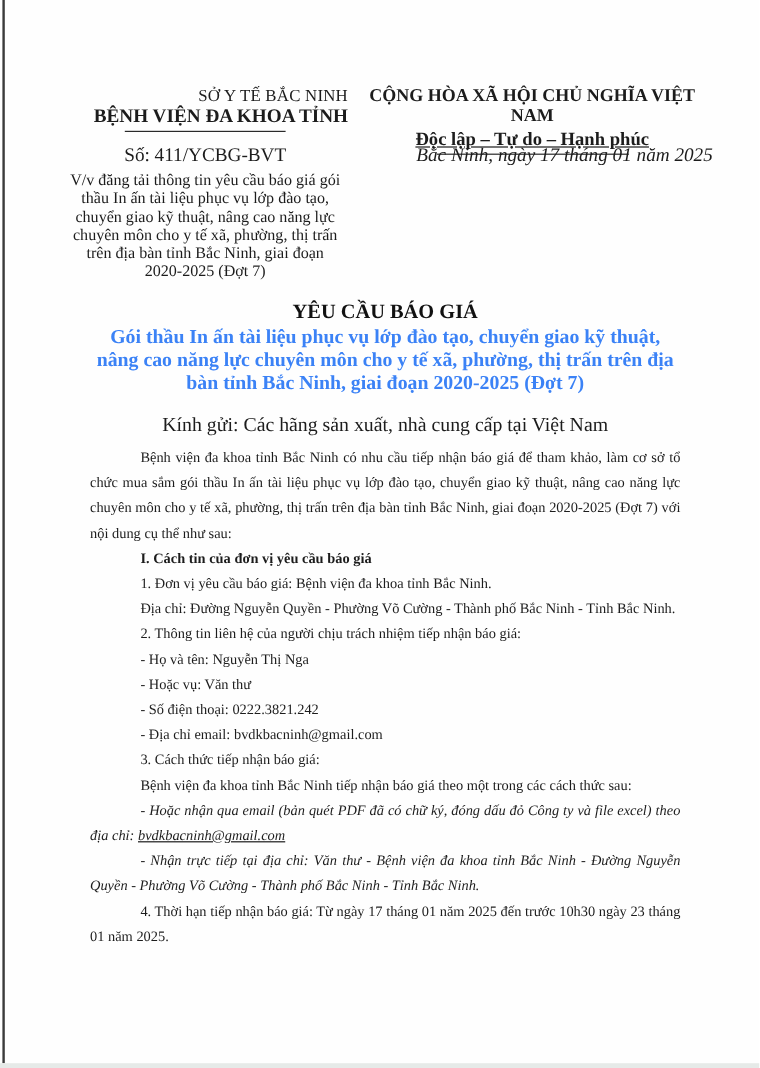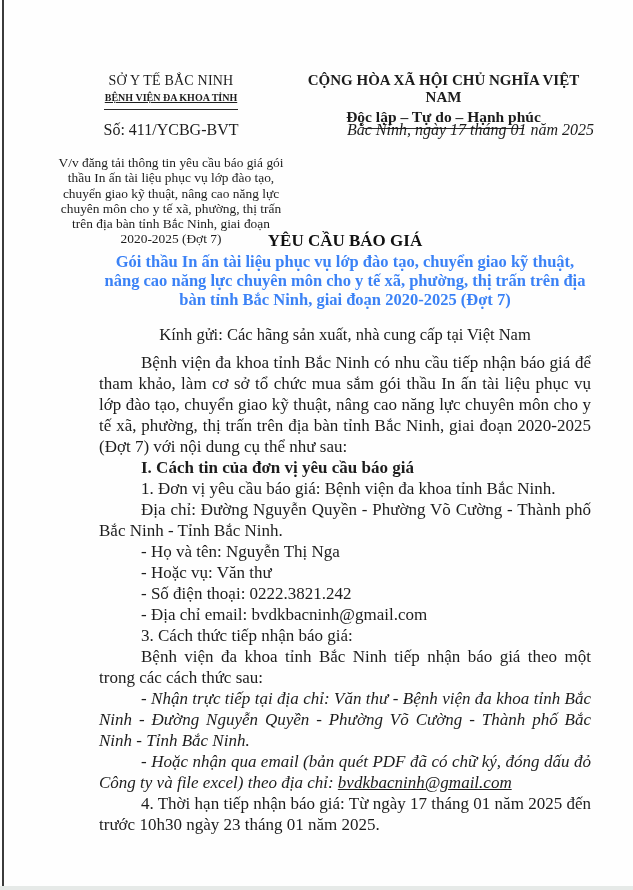--- a/index.html
+++ b/index.html
@@ -34,47 +34,47 @@
   }
   .letterhead {
     position: absolute;
     top: 72px;
     left: 52px;
     width: 545px;
     display: flex;
   }
   .lh-left {
     width: 238px;
-    text-align: center;
+    text-align: right;
   }
   .lh-right {
     flex: 1;
     text-align: center;
   }
   .agency {
     font-size: 14px;
     line-height: 17px;
     letter-spacing: 0.2px;
   }
   .unit {
-    font-size: 10px;
-    font-weight: bold;
-    line-height: 17px;
-    text-decoration: underline;
+    font-size: 16px;
+    font-weight: bold;
+    line-height: 17px;
   }
   .national {
     font-size: 15px;
     font-weight: bold;
     line-height: 17px;
   }
   .motto {
     font-size: 15.5px;
     font-weight: bold;
     line-height: 17px;
     margin-top: 2px;
+    text-decoration: underline;
   }
   .rule {
     height: 0;
     border-bottom: 1.5px solid #2a2a2a;
     margin: 3px auto 0;
   }
   .rule-left { width: 134px; }
   .rule-right { width: 160px; }
   .meta {
     position: absolute;
@@ -84,41 +84,40 @@
     display: flex;
   }
   .meta-left { width: 238px; }
   .doc-number {
     text-align: center;
     font-size: 16px;
     line-height: 18px;
   }
   .doc-subject {
     width: 230px;
-    margin: 16px auto 0;
+    margin: 3px auto 0;
     text-align: center;
     font-size: 13.4px;
     line-height: 15.3px;
   }
   .meta-right {
     flex: 1;
     text-align: right;
     padding-right: 3px;
   }
   .doc-date {
     font-style: italic;
     font-size: 16px;
     line-height: 18px;
   }
   .bodyc {
     position: absolute;
-    top: 231px;
+    top: 250px;
     left: 75px;
     width: 492px;
-    margin-left: 24px;
   }
   .title {
     margin: 0;
     text-align: center;
     font-weight: bold;
     font-size: 17px;
     line-height: 20px;
     color: #111;
   }
   .subtitle {
@@ -130,21 +129,21 @@
     color: #3b82f6;
   }
   .salutation {
     margin: 15px 0 7px 0;
     text-align: center;
     font-size: 16.5px;
     line-height: 21px;
   }
   .para {
     margin: 0;
-    font-size: 17px;
+    font-size: 12px;
     line-height: 21px;
     text-align: justify;
     text-indent: 42px;
   }
   .bold { font-weight: bold; }
   .italic { font-style: italic; }
   .email-link {
     color: inherit;
     text-decoration: underline;
   }
@@ -181,23 +180,24 @@
 
   <main class="bodyc">
     <h1 class="title">YÊU CẦU BÁO GIÁ</h1>
     <h2 class="subtitle">Gói thầu In ấn tài liệu phục vụ lớp đào tạo, chuyển giao kỹ thuật, nâng cao năng lực chuyên môn cho y tế xã, phường, thị trấn trên địa bàn tỉnh Bắc Ninh, giai đoạn 2020-2025 (Đợt 7)</h2>
     <p class="salutation">Kính gửi: Các hãng sản xuất, nhà cung cấp tại Việt Nam</p>
 
     <p class="para">Bệnh viện đa khoa tỉnh Bắc Ninh có nhu cầu tiếp nhận báo giá để tham khảo, làm cơ sở tổ chức mua sắm gói thầu In ấn tài liệu phục vụ lớp đào tạo, chuyển giao kỹ thuật, nâng cao năng lực chuyên môn cho y tế xã, phường, thị trấn trên địa bàn tỉnh Bắc Ninh, giai đoạn 2020-2025 (Đợt 7) với nội dung cụ thể như sau:</p>
     <p class="para bold">I. Cách tin của đơn vị yêu cầu báo giá</p>
     <p class="para">1. Đơn vị yêu cầu báo giá: Bệnh viện đa khoa tỉnh Bắc Ninh.</p>
     <p class="para">Địa chỉ: Đường Nguyễn Quyền - Phường Võ Cường - Thành phố Bắc Ninh - Tỉnh Bắc Ninh.</p>
+    <p class="para">2. Thông tin liên hệ của người chịu trách nhiệm tiếp nhận báo giá:</p>
     <p class="para">- Họ và tên: Nguyễn Thị Nga</p>
     <p class="para">- Hoặc vụ: Văn thư</p>
     <p class="para">- Số điện thoại: 0222.3821.242</p>
     <p class="para">- Địa chỉ email: bvdkbacninh@gmail.com</p>
     <p class="para">3. Cách thức tiếp nhận báo giá:</p>
     <p class="para">Bệnh viện đa khoa tỉnh Bắc Ninh tiếp nhận báo giá theo một trong các cách thức sau:</p>
+    <p class="para italic"><span>- Hoặc nhận qua email (bản quét PDF đã có chữ ký, đóng dấu đỏ Công ty và file excel) theo địa chỉ: </span><a class="email-link">bvdkbacninh@gmail.com</a></p>
     <p class="para italic">- Nhận trực tiếp tại địa chỉ: Văn thư - Bệnh viện đa khoa tỉnh Bắc Ninh - Đường Nguyễn Quyền - Phường Võ Cường - Thành phố Bắc Ninh - Tỉnh Bắc Ninh.</p>
-    <p class="para italic"><span>- Hoặc nhận qua email (bản quét PDF đã có chữ ký, đóng dấu đỏ Công ty và file excel) theo địa chỉ: </span><a class="email-link">bvdkbacninh@gmail.com</a></p>
     <p class="para">4. Thời hạn tiếp nhận báo giá: Từ ngày 17 tháng 01 năm 2025 đến trước 10h30 ngày 23 tháng 01 năm 2025.</p>
   </main>
 </div>
 
 </body></html>

